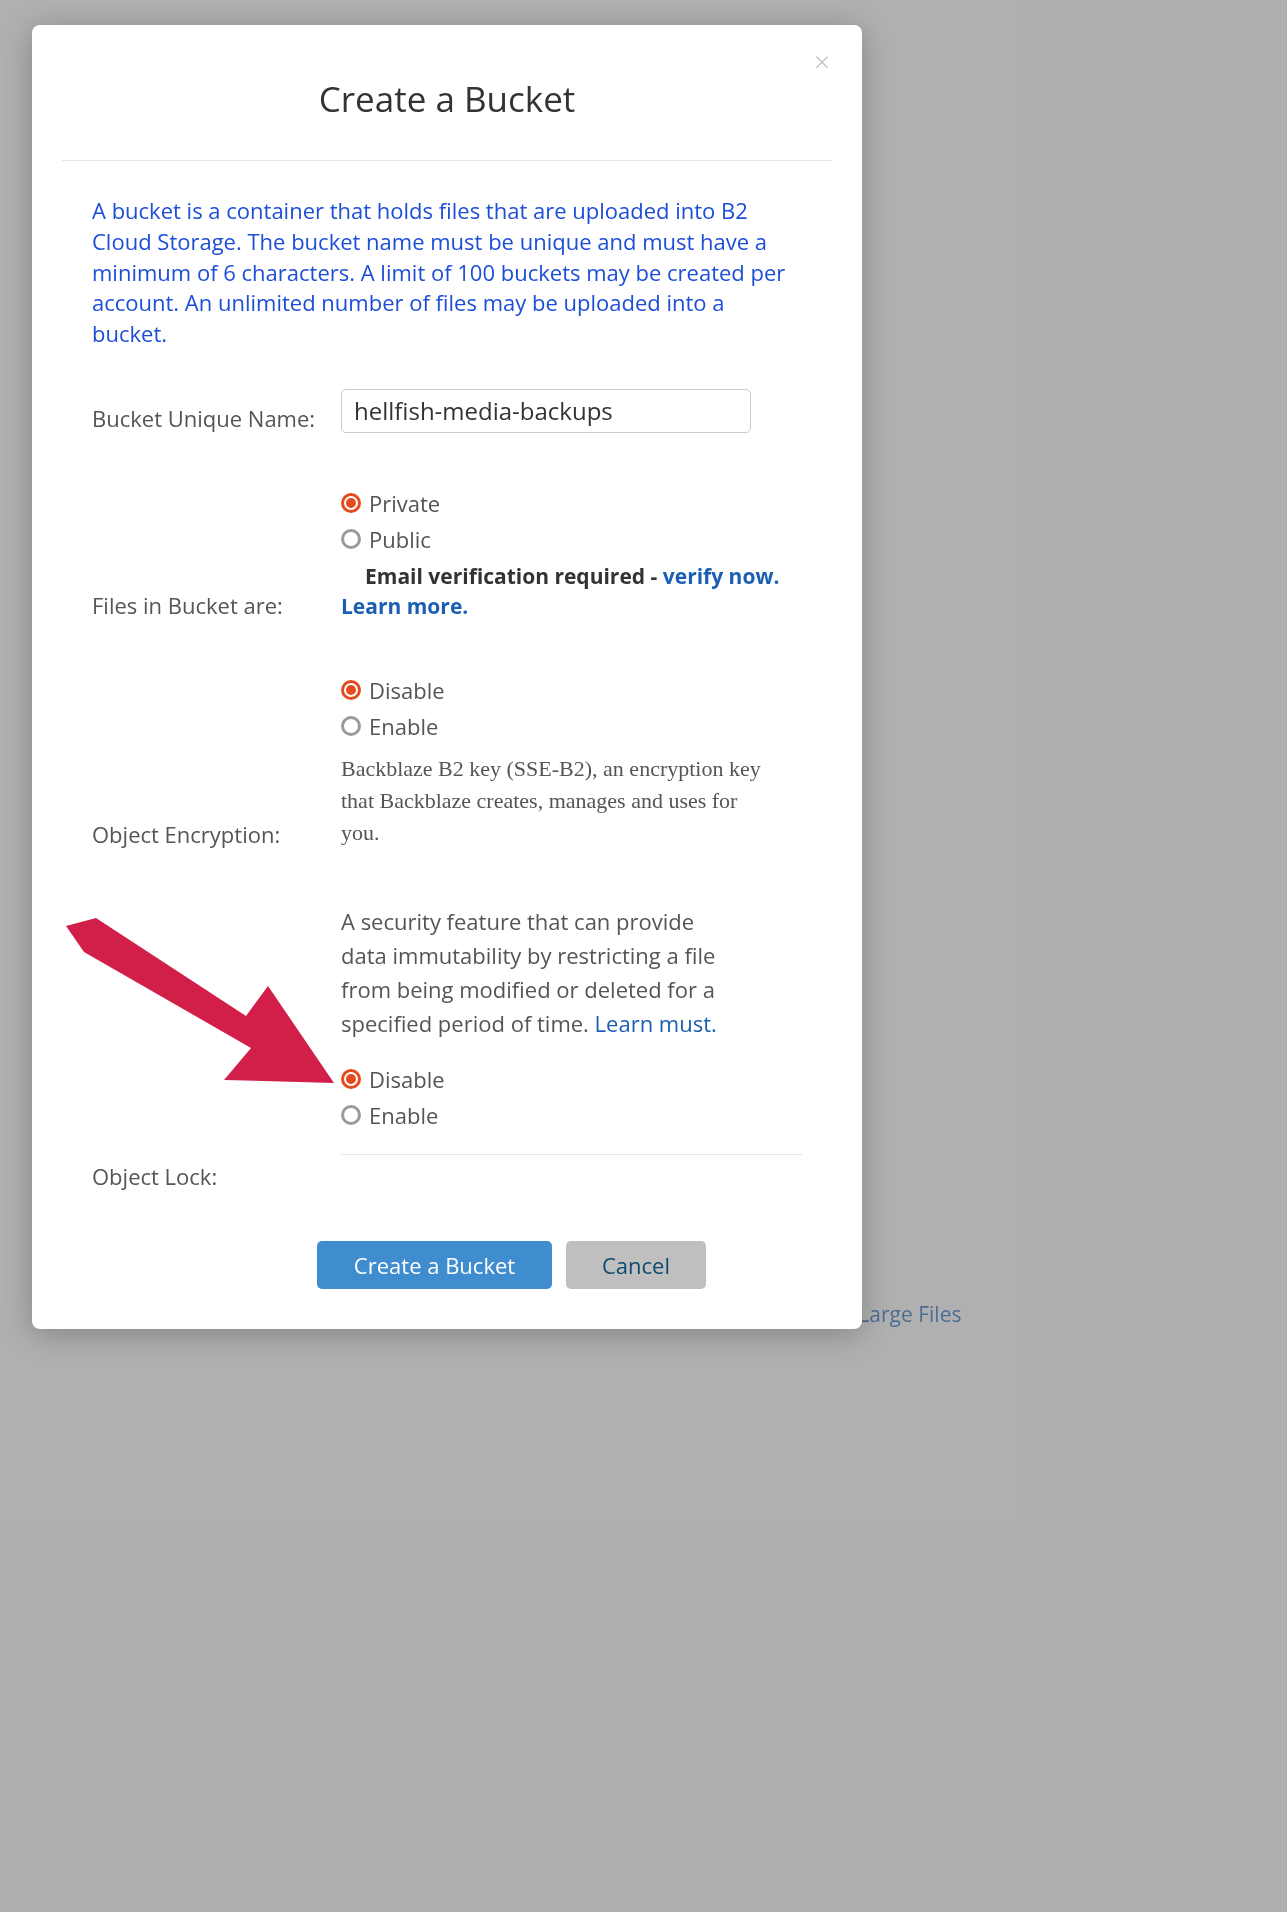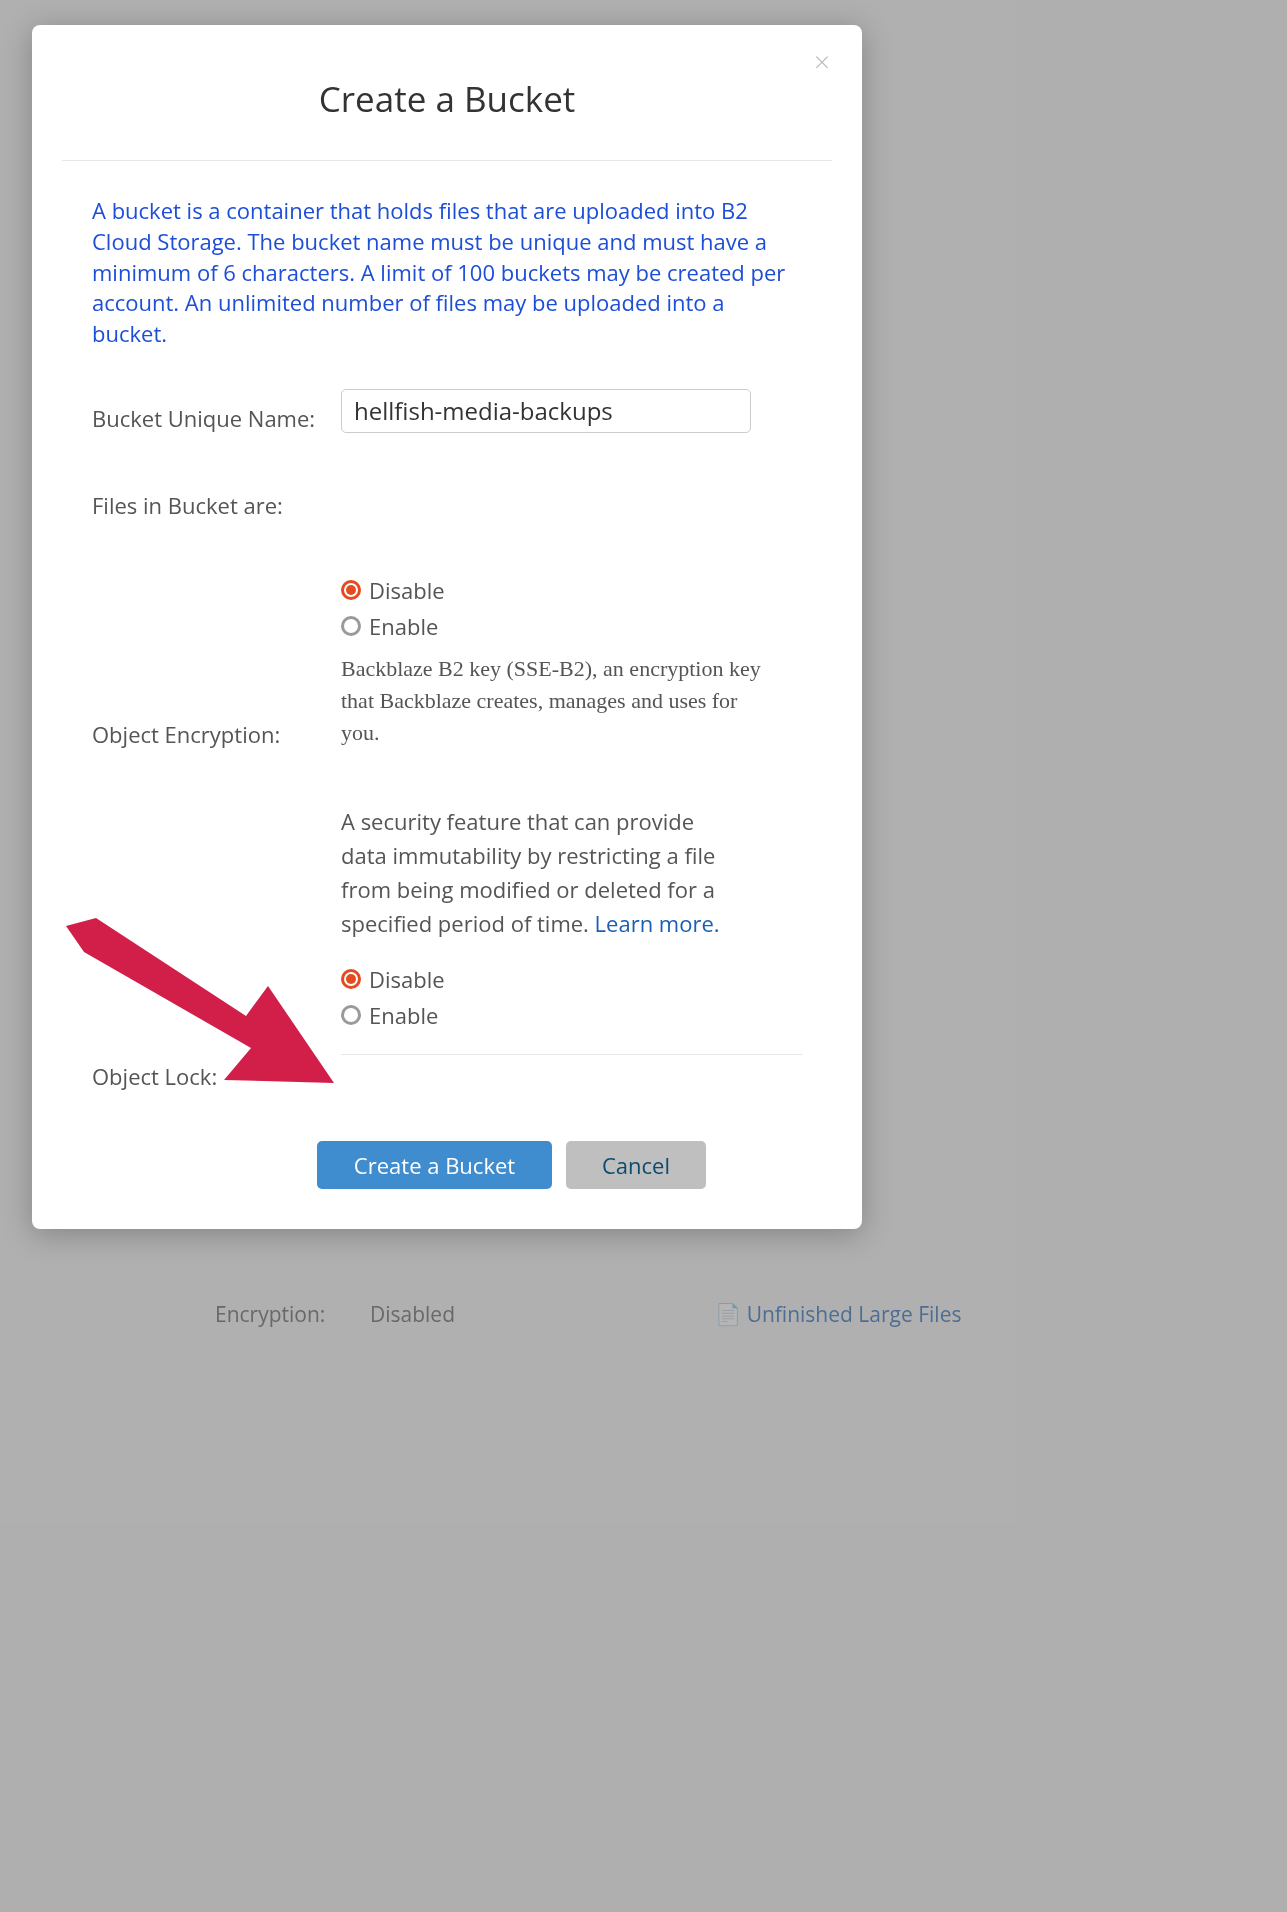--- a/index.html
+++ b/index.html
@@ -225,20 +225,35 @@
 
     <div class="row">
       <div class="label-col">Bucket Unique Name:</div>
       <div class="control-col">
         <input class="text-input" type="text" value="hellfish-media-backups" style="">
       </div>
     </div>
 
     <div class="row">
       <div class="label-col">Files in Bucket are:</div>
+      <div class="control-col">
+        <div class="radio-line">
+          <span class="radio-outer radio-unchecked-orange">
+              <span class="radio-check-dot"></span>
+            </span>
+          <span>Private</span>
+        </div>
+        <div class="radio-line">
+          <span class="radio-outer radio-unchecked-gray"></span>
+          <span>Public</span>
+        </div>
+        <div class="helper-bold">
+          <span>Email verification required - </span><a class="helper-link">verify now. Learn more.</a>
+        </div>
+      </div>
     </div>
 
     <div class="row">
       <div class="label-col">Object Encryption:</div>
       <div class="control-col">
         <div class="radio-line">
           <span class="radio-outer radio-unchecked-orange">
               <span class="radio-check-dot"></span>
             </span>
           <span>Disable</span>
@@ -248,21 +263,21 @@
           <span>Enable</span>
         </div>
         <p class="enc-desc">Backblaze B2 key (SSE-B2), an encryption key that Backblaze creates, manages and uses for you.</p>
       </div>
     </div>
 
     <div class="row" style="margin-bottom:0;">
       <div class="label-col">Object Lock:</div>
       <div class="control-col">
         <p class="obj-desc">
-          <span>A security feature that can provide data immutability by restricting a file from being modified or deleted for a specified period of time. </span><a class="inline-link">Learn more.</a>
+          <span>A security feature that can provide data immutability by restricting a file from being modified or deleted for a specified period of time. </span><a class="inline-link">Learn must.</a>
         </p>
         <div class="radio-line">
           <span class="radio-outer radio-unchecked-orange">
               <span class="radio-check-dot"></span>
             </span>
           <span>Disable</span>
         </div>
         <div class="radio-line">
           <span class="radio-outer radio-unchecked-gray"></span>
           <span>Enable</span>

